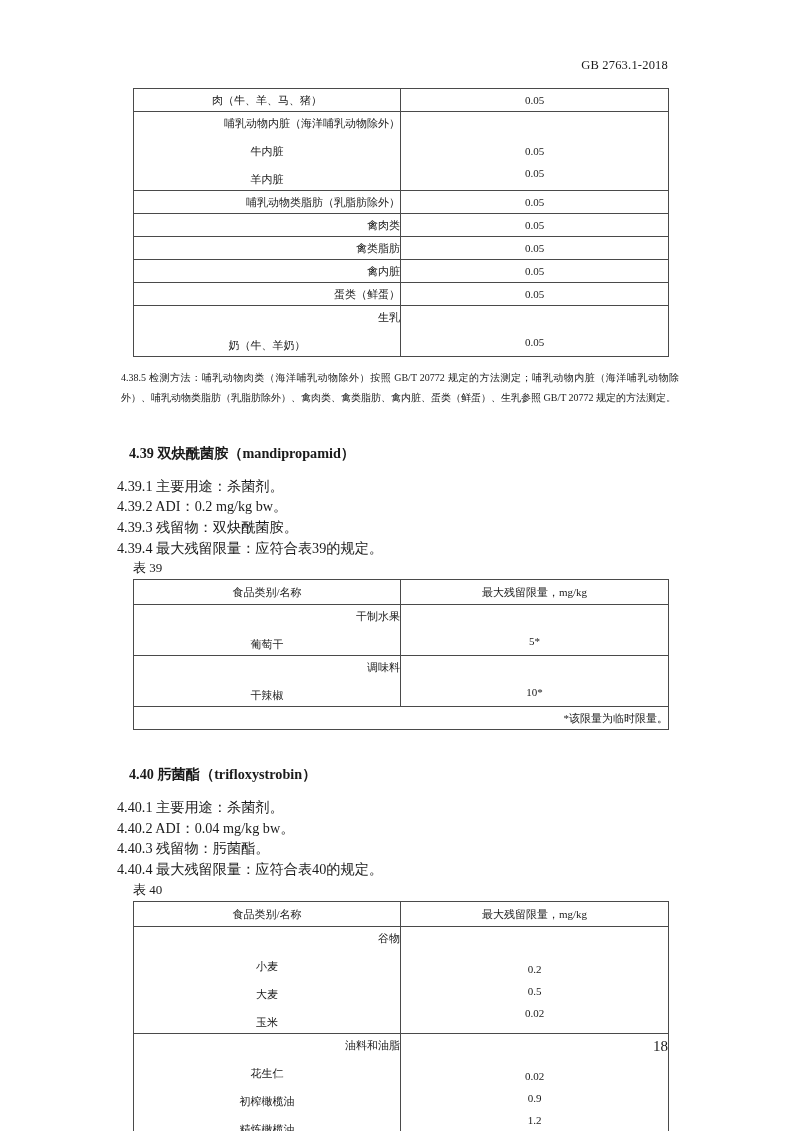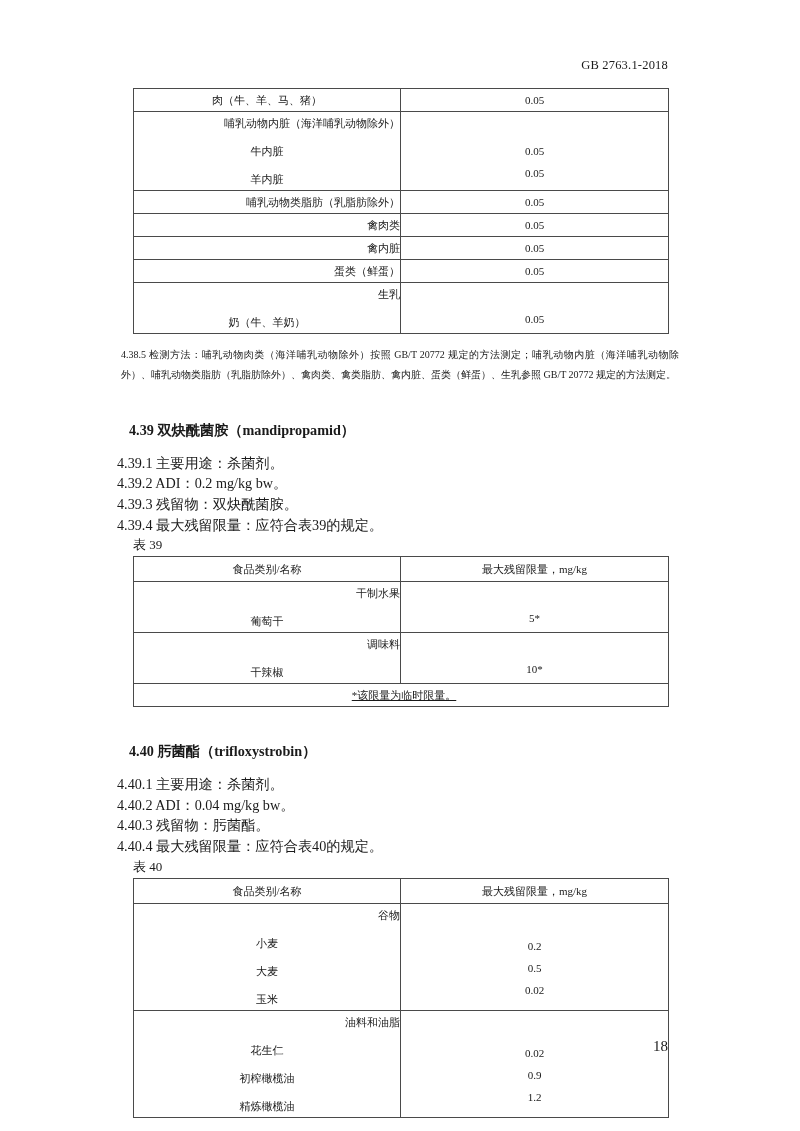--- a/index.html
+++ b/index.html
@@ -78,25 +78,24 @@
   .tbl-caption {
     width: 535px;
     margin-left: 16px;
     text-align: left;
     font-size: 13px;
     line-height: 20px;
     margin-bottom: 1px;
   }
 
   .footnote-cell {
-    text-align: center;
+    text-align: right;
     padding-left: 6px;
     height: 22px;
     line-height: 22px;
-    text-decoration: underline;
   }
 
   
   p.para {
     margin: 4px;
     font-size: 10px;
     line-height: 20.4px;
     text-align: justify;
     text-justify: inter-ideograph;
   }
@@ -172,20 +171,28 @@
         <tr>
           <td class="group-cell">
             <div class="cell-line cell-left">禽肉类</div>
           </td>
           <td class="val-cell">
             <div class="cell-line cell-center">0.05</div>
           </td>
         </tr>
         <tr>
           <td class="group-cell">
+            <div class="cell-line cell-left">禽类脂肪</div>
+          </td>
+          <td class="val-cell">
+            <div class="cell-line cell-center">0.05</div>
+          </td>
+        </tr>
+        <tr>
+          <td class="group-cell">
             <div class="cell-line cell-left">禽内脏</div>
           </td>
           <td class="val-cell">
             <div class="cell-line cell-center">0.05</div>
           </td>
         </tr>
         <tr>
           <td class="group-cell">
             <div class="cell-line cell-left">蛋类（鲜蛋）</div>
           </td>

